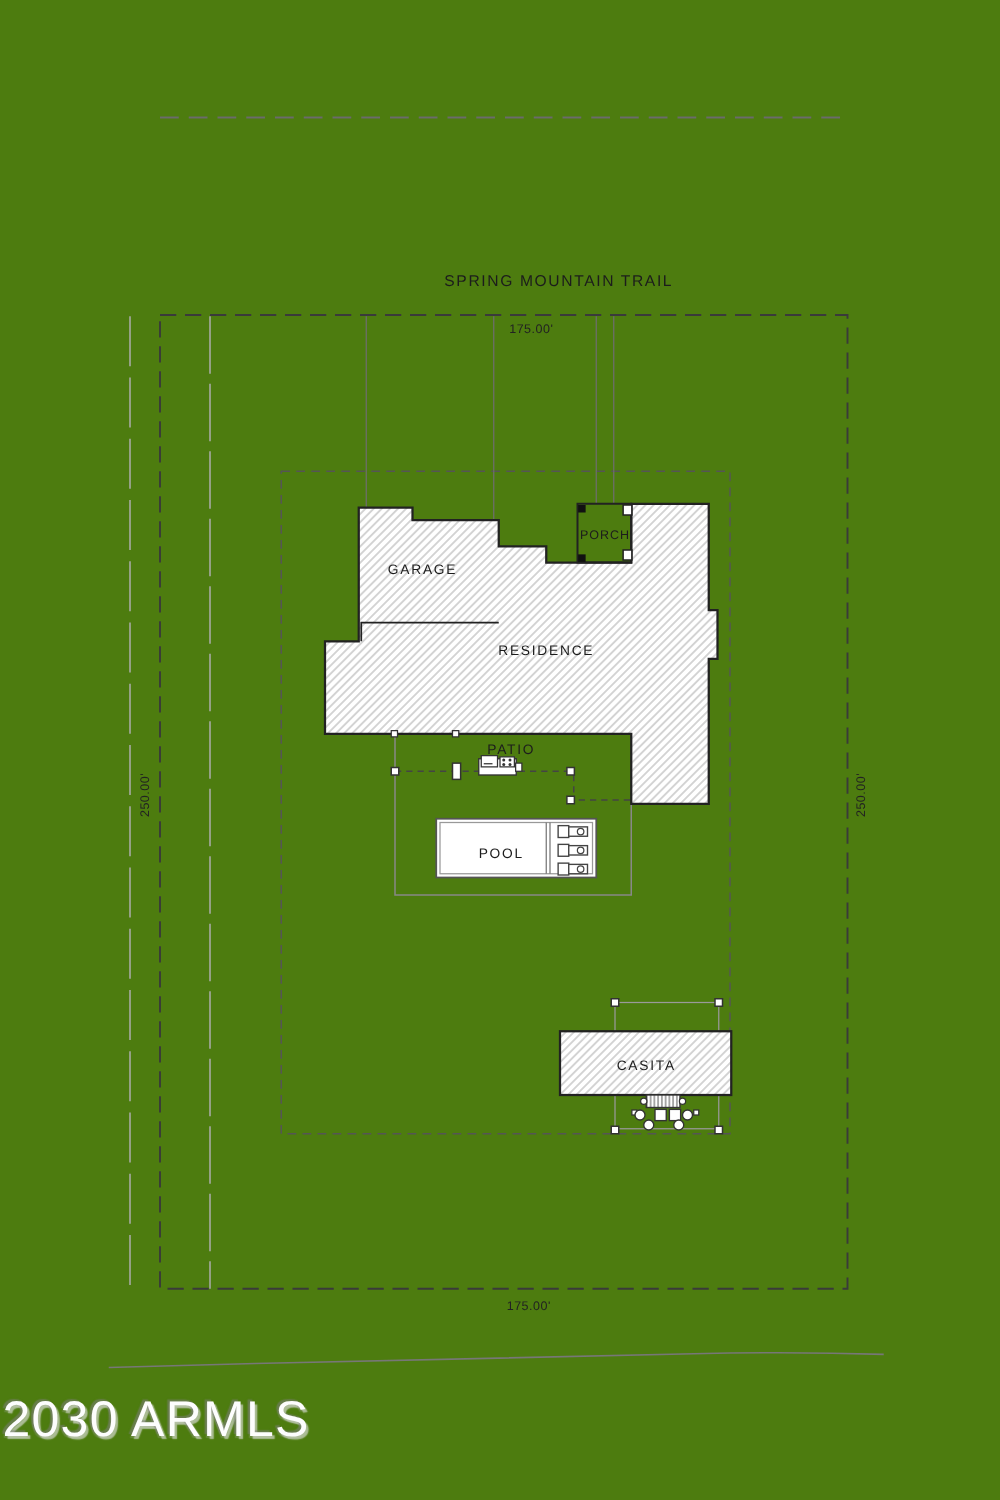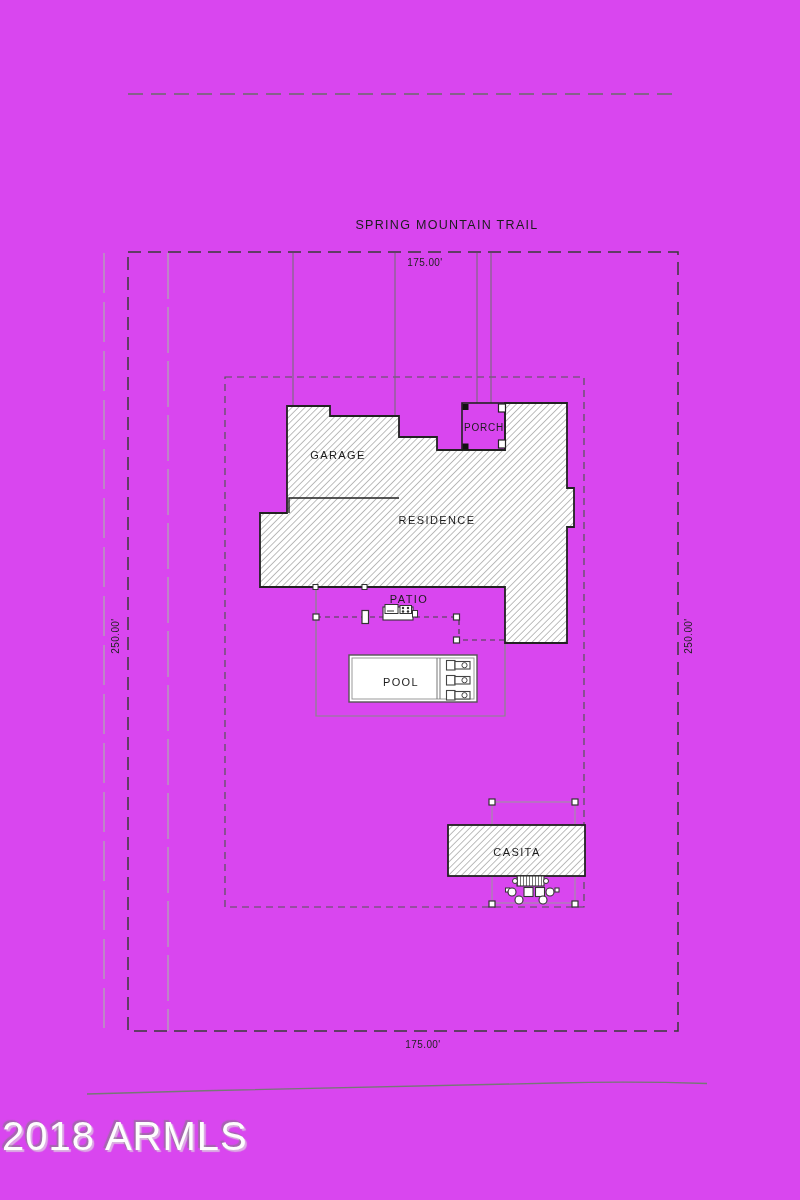--- a/index.html
+++ b/index.html
@@ -1,19 +1,19 @@
 <!DOCTYPE html>
 <html><head>
 <meta charset="utf-8">
 <style>
   html,body{margin:0;padding:0;background:#ffffff;}
   .canvas{
     position:relative;
     width:800px;height:1200px;
-    background:#d946ef;
+    background:#4d7c0f;
     font-family:"Liberation Sans", sans-serif;
     overflow:hidden;
   }
   svg text{
     font-family:"Liberation Sans", sans-serif;
     fill:#1c1c1c;
   }
   .lbl{font-size:11px;letter-spacing:1.4px;}
   .lbl-sm{font-size:10px;letter-spacing:0.8px;}
   .dim{font-size:10px;letter-spacing:0.4px;fill:#222;}
@@ -147,14 +147,14 @@
     <text x="338" y="459" text-anchor="middle" class="lbl">GARAGE</text>
     <text x="484" y="431" text-anchor="middle" class="lbl-sm">PORCH</text>
     <text x="437" y="524" text-anchor="middle" class="lbl">RESIDENCE</text>
     <text x="409" y="603" text-anchor="middle" class="lbl">PATIO</text>
     <text x="401" y="686" text-anchor="middle" class="lbl">POOL</text>
     <text x="517" y="856" text-anchor="middle" class="lbl">CASITA</text>
 
     <path d="M87,1094 C250,1089 430,1086 555,1083 C620,1081.5 675,1082.5 707,1083.5" fill="none" stroke="#777777" stroke-width="1.3"></path>
   </svg>
 
-  <div class="watermark">2018 ARMLS</div>
+  <div class="watermark">2030 ARMLS</div>
 </div>
 
 </body></html>

